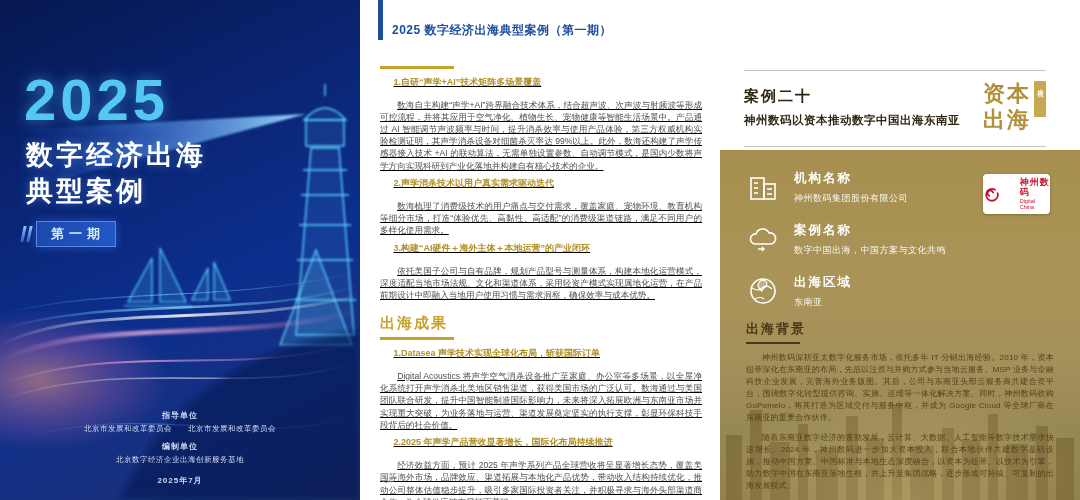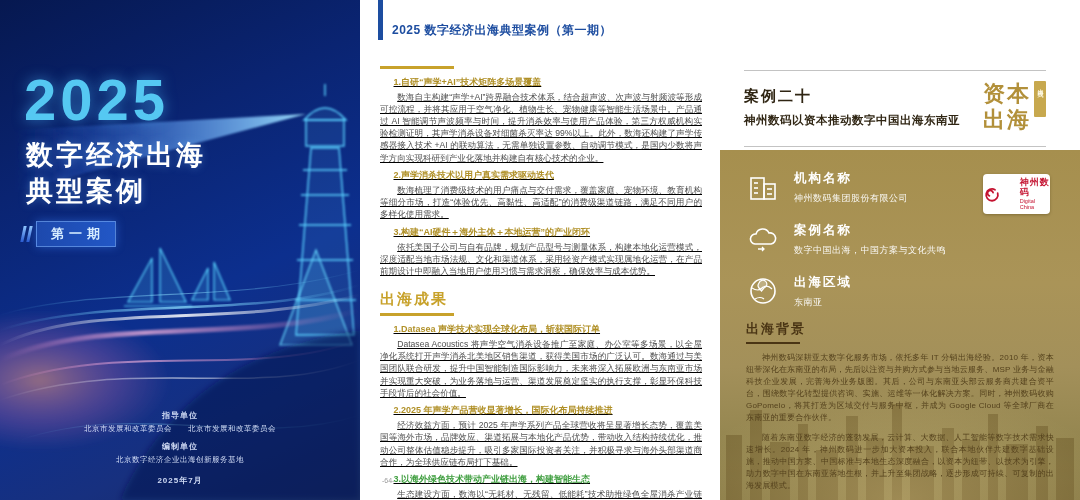--- a/index.html
+++ b/index.html
@@ -27,21 +27,21 @@
   .mid { background:#ffffff; padding:0 20px; }
   .mid-rule { position:absolute; left:18px; top:0; width:5px; height:40px; background:#1d4da0; }
   .mid-header { position:absolute; left:32px; top:22px; font-size:12px; font-weight:bold; color:#1d4da0; letter-spacing:.5px; }
   .mid-body { position:absolute; left:20px; right:18px; top:62px; }
   .sec-head { font-size:15px; font-weight:bold; color:#c8a22b; letter-spacing:2px; }
   .sec-rule { width:74px; height:2.5px; background:#c8a22b; margin-top:4px; }
   .sec-items { margin-top:7px;text-decoration:underline; }
   .item { margin-top:5px; }
   .item-title { font-size:9px; font-weight:bold; color:#b09027; text-indent:1.5em; line-height:1.35; }
   .item-title.green { color:#3f9e3f; }
-  .item-body { font-size:8.6px; color:#4f4f4f; line-height:1.42; text-align:justify; text-indent:2em; margin-top:3px; }
+  .item-body { font-size:8.6px; color:#4f4f4f; line-height:1.42; text-align:justify; text-indent:2em; margin-top:11px; }
   .sec2 { margin-top:13px; }
   .page-num { position:absolute; left:22px; bottom:16px; font-size:7px; color:#9a9a9a; }
 
   
   .case { background:#ffffff; }
   .case-header { position:absolute; left:24px; right:34px; top:70px; border-top:1px solid #c3c3c3; border-bottom:1px solid #c3c3c3; padding:10px 0 12px; display:flex; justify-content:space-between; align-items:center; }
   .case-no { font-size:15px; font-weight:bold; color:#2f2513; letter-spacing:2px; }
   .case-title { font-size:11.5px; font-weight:bold; color:#2f2513; margin-top:7px; letter-spacing:.5px; }
   .mode-wrap { display:flex; align-items:flex-start; }
   .mode-main { width:2.3em; font-size:22px; font-weight:bold; color:#b2903a; line-height:1.2; letter-spacing:2px; word-break:break-all; text-align:right; }
@@ -186,21 +186,21 @@
           </div>
         </div>
       </div>
 
       <div class="sec2">
         <div class="sec-head">出海成果</div>
         <div class="sec-rule"></div>
         <div class="sec-items">
           <div class="item">
             <div class="item-title">1.Datasea 声学技术实现全球化布局，斩获国际订单</div>
-            <div class="item-body">Datasea Acoustics 将声学空气消杀设备推广至家庭、办公室等多场景，以全屋净化系统打开声学消杀北美地区销售渠道，获得美国市场的广泛认可。数海通过与美国团队联合研发，提升中国智能制造国际影响力，未来将深入拓展欧洲与东南亚市场并实现重大突破，为业务落地与运营、渠道发展奠定坚实的执行支撑，彰显环保科技手段背后的社会价值。</div>
+            <div class="item-body">Digital Acoustics 将声学空气消杀设备推广至家庭、办公室等多场景，以全屋净化系统打开声学消杀北美地区销售渠道，获得美国市场的广泛认可。数海通过与美国团队联合研发，提升中国智能制造国际影响力，未来将深入拓展欧洲与东南亚市场并实现重大突破，为业务落地与运营、渠道发展奠定坚实的执行支撑，彰显环保科技手段背后的社会价值。</div>
           </div>
           <div class="item">
             <div class="item-title">2.2025 年声学产品营收显著增长，国际化布局持续推进</div>
             <div class="item-body">经济效益方面，预计 2025 年声学系列产品全球营收将呈显著增长态势，覆盖美国等海外市场，品牌效应、渠道拓展与本地化产品优势，带动收入结构持续优化，推动公司整体估值稳步提升，吸引多家国际投资者关注，并积极寻求与海外头部渠道商合作，为全球供应链布局打下基础。</div>
           </div>
           <div class="item">
             <div class="item-title green">3.以海外绿色技术带动产业链出海，构建智能生态</div>
             <div class="item-body">生态建设方面，数海以“无耗材、无残留、低能耗”技术助推绿色全屋消杀产业链条大规模下沉海外市场，同时通过技术输出与本地研发合作，带动国内上下游企业、中小配套厂商走向海外市场，构建以核心技术为牵引的绿色智能产业生态。</div>
           </div>
         </div>

